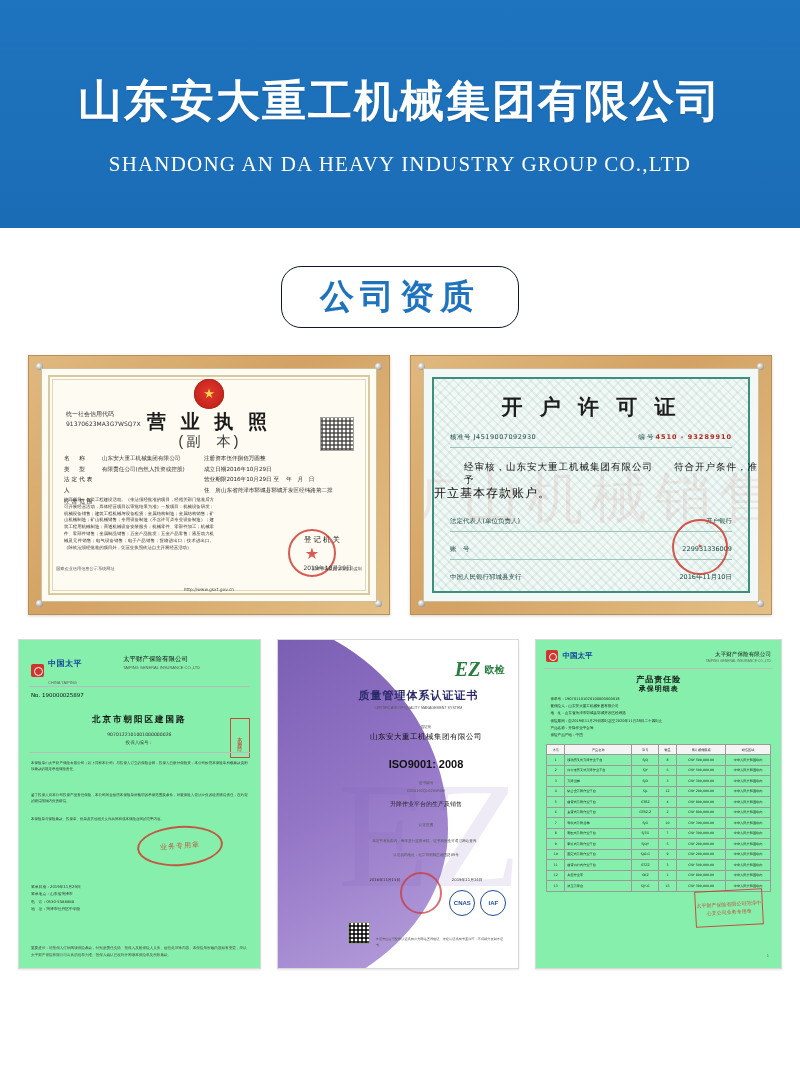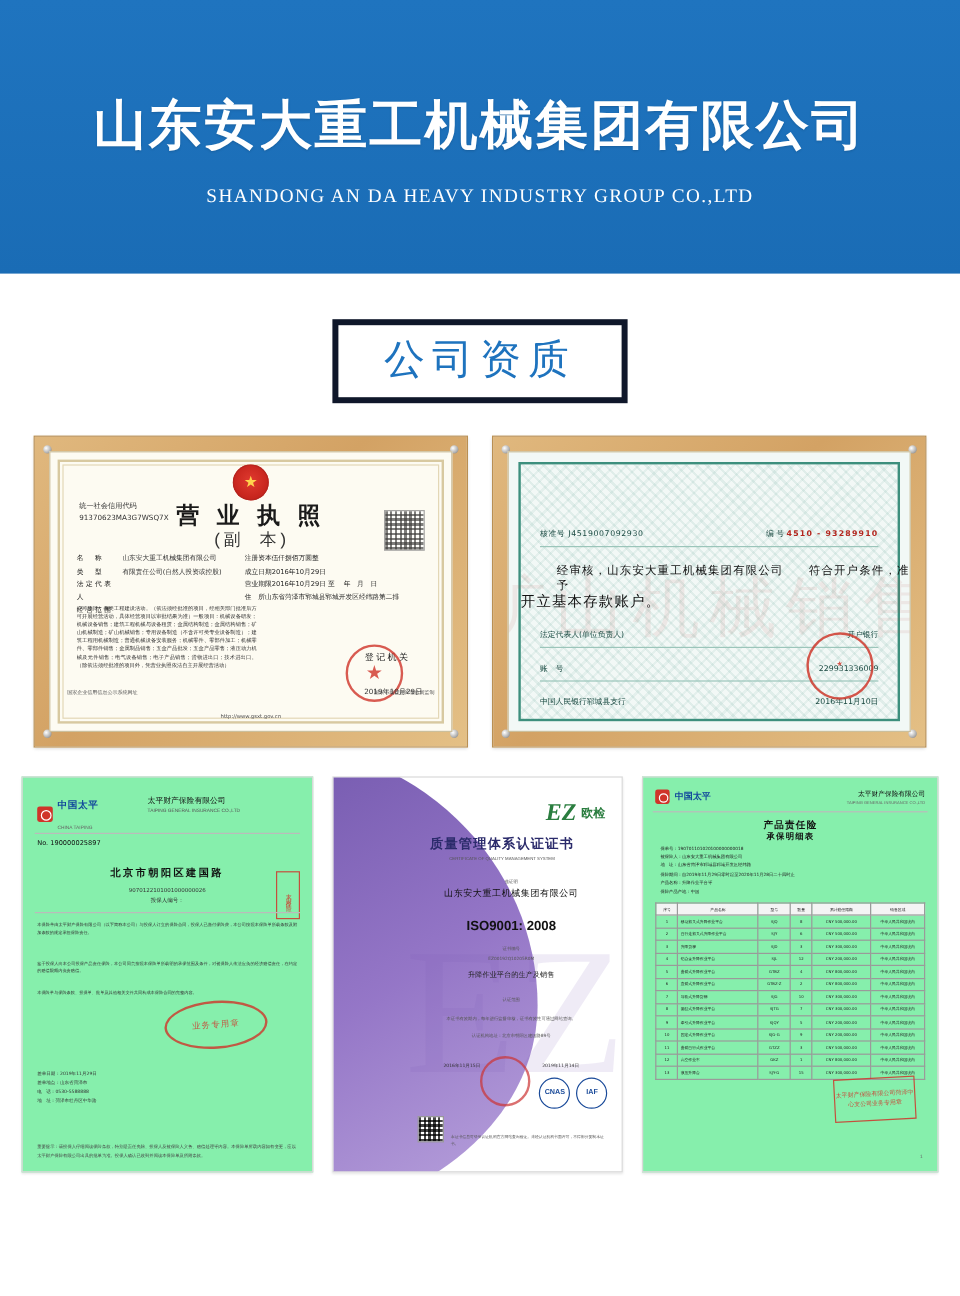--- a/index.html
+++ b/index.html
@@ -29,40 +29,40 @@
     font-family: "DejaVu Sans", sans-serif;
     font-size: 44px;
     font-weight: bold;
     letter-spacing: 2px;
     line-height: 1.2;
     text-shadow: 0 1px 2px rgba(0,0,0,0.15);
   }
   .header .en-title {
     color: #ffffff;
     font-family: "Liberation Serif", serif;
-    font-size: 16px;
+    font-size: 21px;
     letter-spacing: 1.2px;
     margin-top: 24px;
   }
 
   
   .section-title-wrap {
     width: 800px;
     display: flex;
     justify-content: center;
     margin-top: 38px;
   }
   .section-title {
-    border: 5px solid #0f172a;
-    border-radius: 0;
+    border: 1px solid #0f172a;
+    border-radius: 20px;
     padding: 12px 38px 14px 38px;
     color: #1e73be;
     font-family: "DejaVu Sans", sans-serif;
     font-size: 34px;
-    font-weight: normal;
+    font-weight: bold;
     letter-spacing: 6px;
     line-height: 1;
   }
 
   
   .gallery {
     margin-top: 27px;
     padding: 0 18px;
   }
   .row { display: flex; justify-content: center; gap: 20px; }
@@ -508,20 +508,21 @@
       <div class="frame">
         <span class="screw tl"></span>
         <span class="screw tr"></span>
         <span class="screw bl"></span>
         <span class="screw br"></span>
 
         <div class="doc bank">
           <div class="guilloche"></div>
           <div class="watermark">矿山机械销售</div>
 
+          <div class="bank-title">开 户 许 可 证</div>
 
           <div class="meta-l">
             <span>核准号</span>
             <span>J4519007092930</span>
           </div>
           <div class="meta-r">
             <span>编 号</span>
             <b>4510 - 93289910</b>
           </div>
           <div class="line" style="top:78px;"></div>

